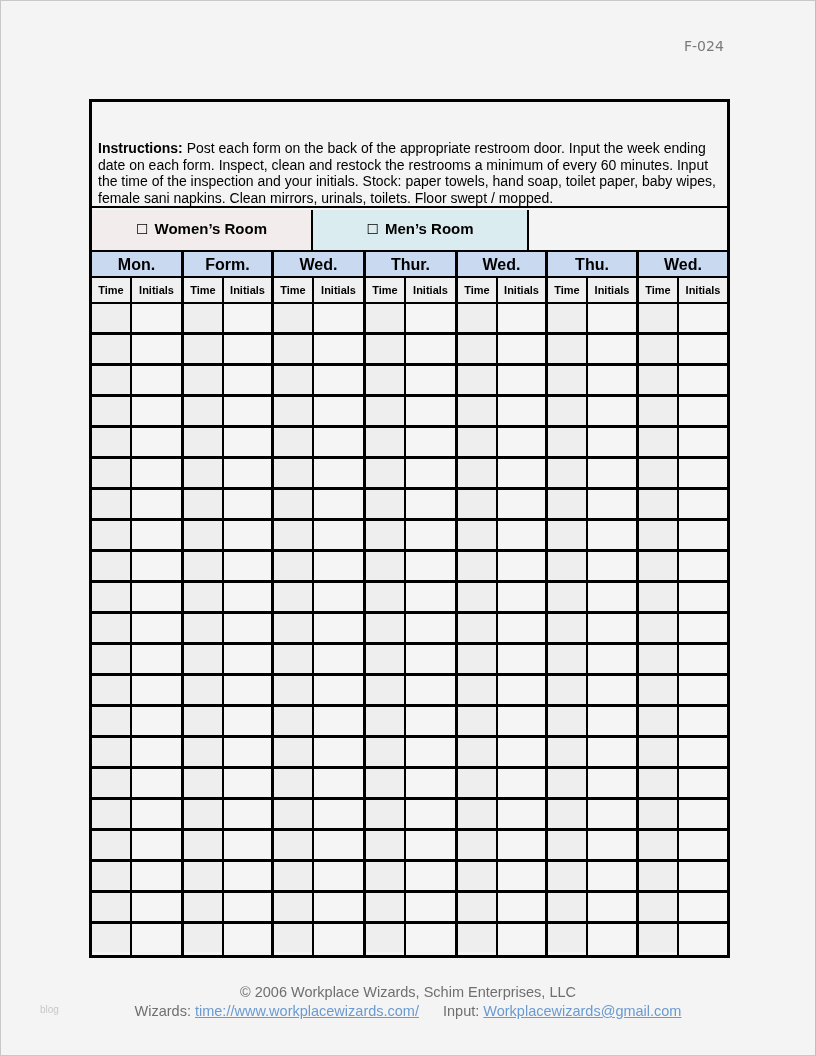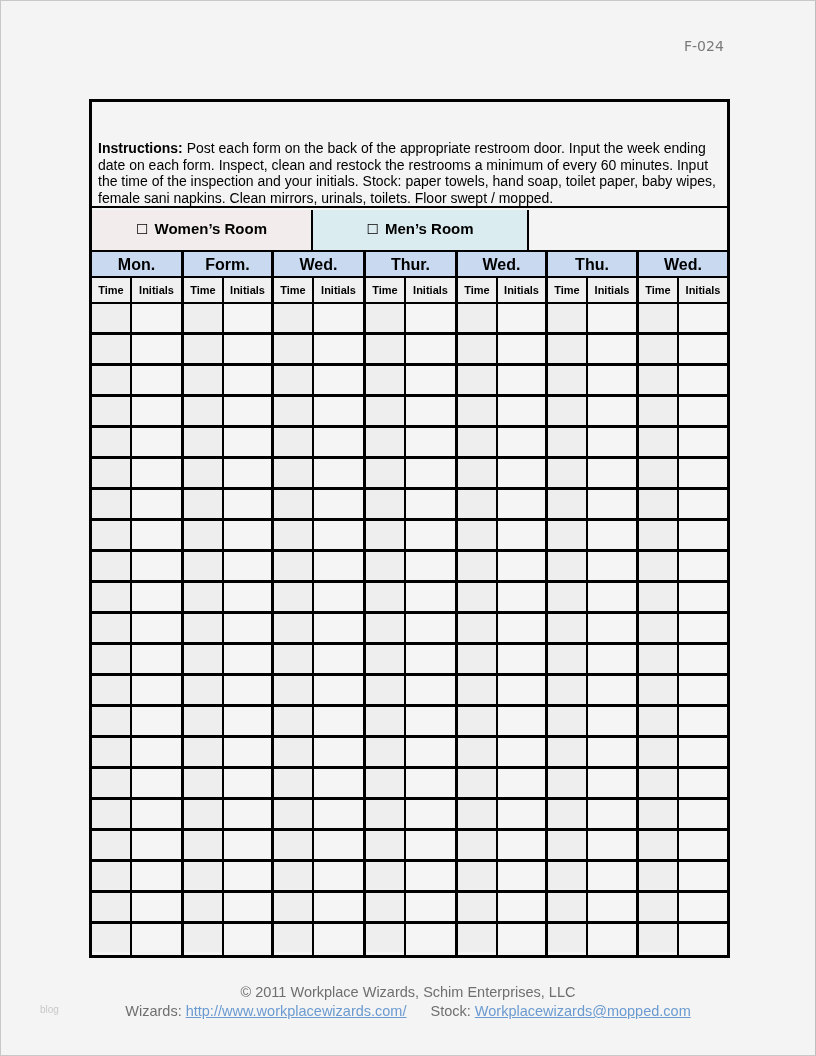--- a/index.html
+++ b/index.html
@@ -410,17 +410,17 @@
       <div class="cell init" style="left: 587px; width: 48px; top: 517px;"></div>
       <div class="cell init" style="left: 587px; width: 48px; top: 548px;"></div>
       <div class="cell init" style="left: 587px; width: 48px; top: 579px;"></div>
       <div class="cell init" style="left: 587px; width: 48px; top: 610px;"></div>
       <div class="cell init" style="left: 587px; width: 48px; top: 641px;"></div>
       <div class="cell init" style="left: 587px; width: 48px; top: 672px; border-bottom: none;"></div>
       <div class="vline" style="left: 585px; top: 26px; width: 2px; height: 677px;"></div>
     </div>
 </div>
 
-<div class="footer" style="top:984px;">© 2011 Workplace Wizards, Schim Enterprises, LLC</div>
+<div class="footer" style="top:984px;">© 2006 Workplace Wizards, Schim Enterprises, LLC</div>
 <div class="footer" style="top:1003px;">
-  <span>Wizards: </span><a>http://www.workplacewizards.com/</a><span style="display:inline-block;width:24px"></span><span>Stock: </span><a>Workplacewizards@mopped.com</a>
+  <span>Wizards: </span><a>time://www.workplacewizards.com/</a><span style="display:inline-block;width:24px"></span><span>Input: </span><a>Workplacewizards@gmail.com</a>
 </div>
 <div class="blog">blog</div>
 
 </body></html>

